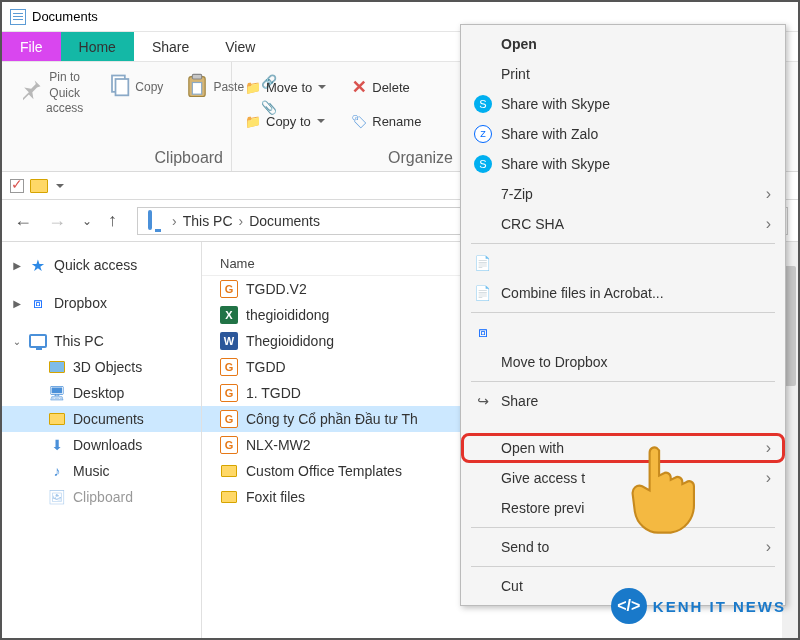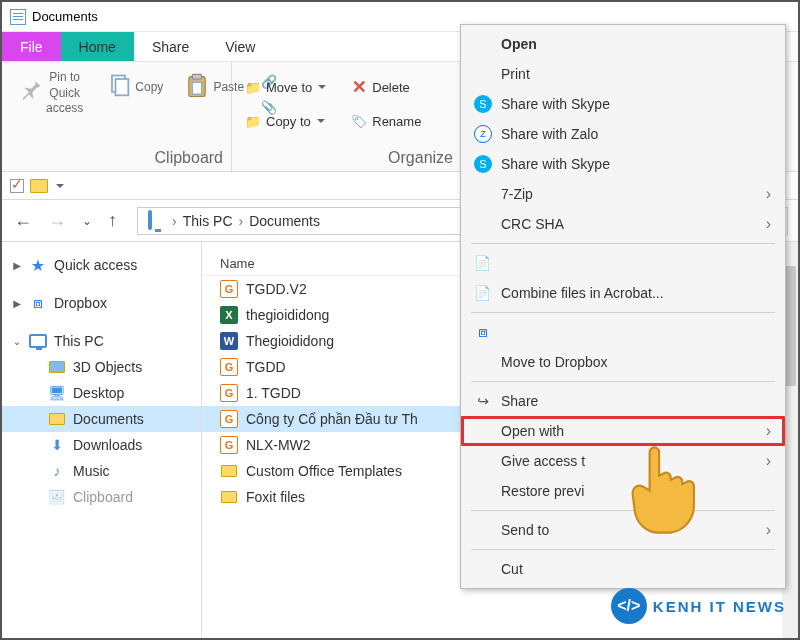--- a/index.html
+++ b/index.html
@@ -60,21 +60,21 @@
 .filelist .fico { width:18px; height:18px; display:flex; align-items:center; justify-content:center; font-size:11px; font-weight:bold; }
 
 
 .context-menu { position:absolute; left:458px; top:22px; width:326px; background:#f5f5f5; border:1px solid #bbb; box-shadow:2px 2px 6px rgba(0,0,0,.25); padding:4px 0; }
 .cm-item { display:flex; align-items:center; height:30px; padding:0 14px 0 12px; font-size:14px; color:#333; cursor:pointer; gap:8px; position:relative;}
 .cm-item.bold { font-weight:600; }
 .cm-item .cm-ico { width:20px; height:20px; display:flex; align-items:center; justify-content:center; flex-shrink:0; }
 .cm-item .cm-label { flex:1; }
 .cm-item .chev { color:#777; font-size:16px; }
 .cm-sep { height:1px; background:#d0d0d0; margin:4px 10px; }
-.cm-item.highlighted { outline:3px solid #e3322a; outline-offset:-3px; border-radius:1px; }
+.cm-item.highlighted { outline:3px solid #e3322a; outline-offset:-3px; border-radius:8px;margin-top:17px; }
 
 
 .hand { position:absolute; left:622px; top:442px; width:80px; height:90px; pointer-events:none; }
 
 
 .watermark { position:absolute; right:12px; bottom:14px; display:flex; align-items:center; gap:6px; font-family: Arial, sans-serif;}
 .watermark .circle { width:36px;height:36px;border-radius:50%;background:#1979ca;color:#fff;display:flex;align-items:center;justify-content:center;font-weight:bold;font-size:16px;}
 .watermark .txt { font-size:15px; letter-spacing:2px; color:#1979ca; font-weight:700;}
 
 

